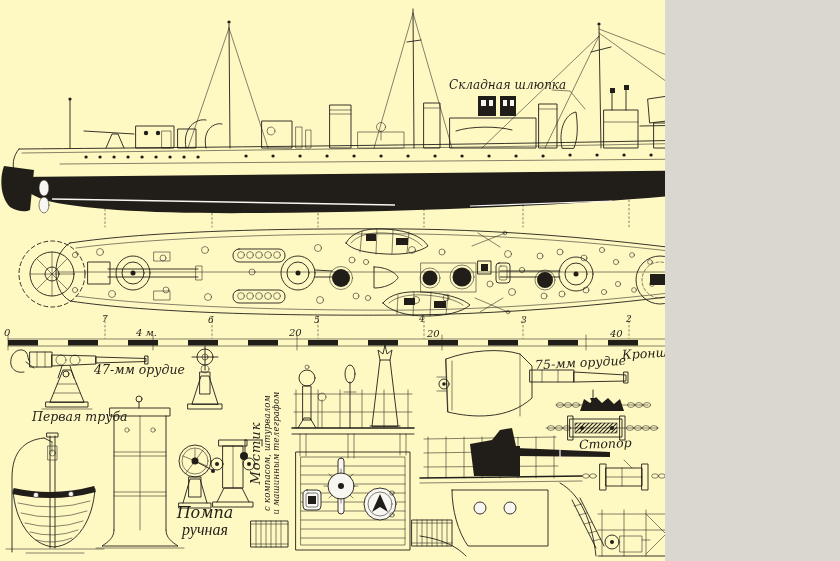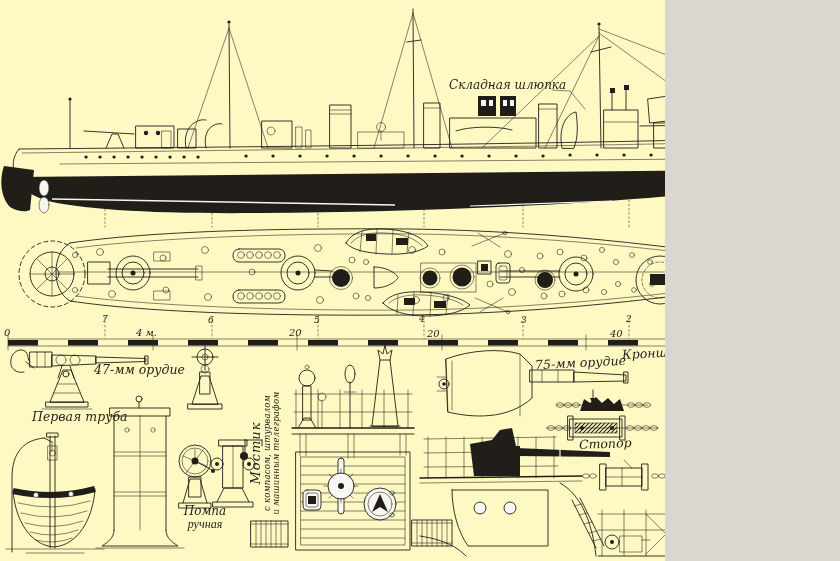--- a/index.html
+++ b/index.html
@@ -575,21 +575,21 @@
   <circle class="s" cx="612" cy="542" r="7"></circle>
         <circle class="f" cx="612" cy="542" r="2"></circle>
   <rect class="s t" x="620" y="536" width="22" height="16"></rect>
   <line class="s t" x1="642" y1="540" x2="650" y2="540"></line>
 </g>
 </svg>
 
 <div class="lbl" style="left:449px;top:79px;font-size:12px;">Складная шлюпка</div>
 <div class="lbl" style="left:94px;top:363px;">47-мм орудие</div>
 <div class="lbl" style="left:32px;top:410px;">Первая труба</div>
-<div class="lbl pump" style="left:172px;top:505px;font-size:12px;">
+<div class="lbl pump" style="left:172px;top:505px;font-size:16px;">
   <span style="display:block;">Помпа</span>
   <span style="display:block;font-family:Liberation Serif, serif;">ручная</span>
 </div>
 <div class="lbl rot" style="left:205px;top:430px;width:134px;height:46px;">
   <span class="big">Мостик</span>
   <span class="sm">с компасом, штурвалом</span>
   <span class="sm">и машинным телеграфом</span>
 </div>
 <div class="lbl tilt3" style="left:535px;top:356px;">75-мм орудие</div>
 <div class="lbl tilt3" style="left:622px;top:346px;">Кронштейн</div>

